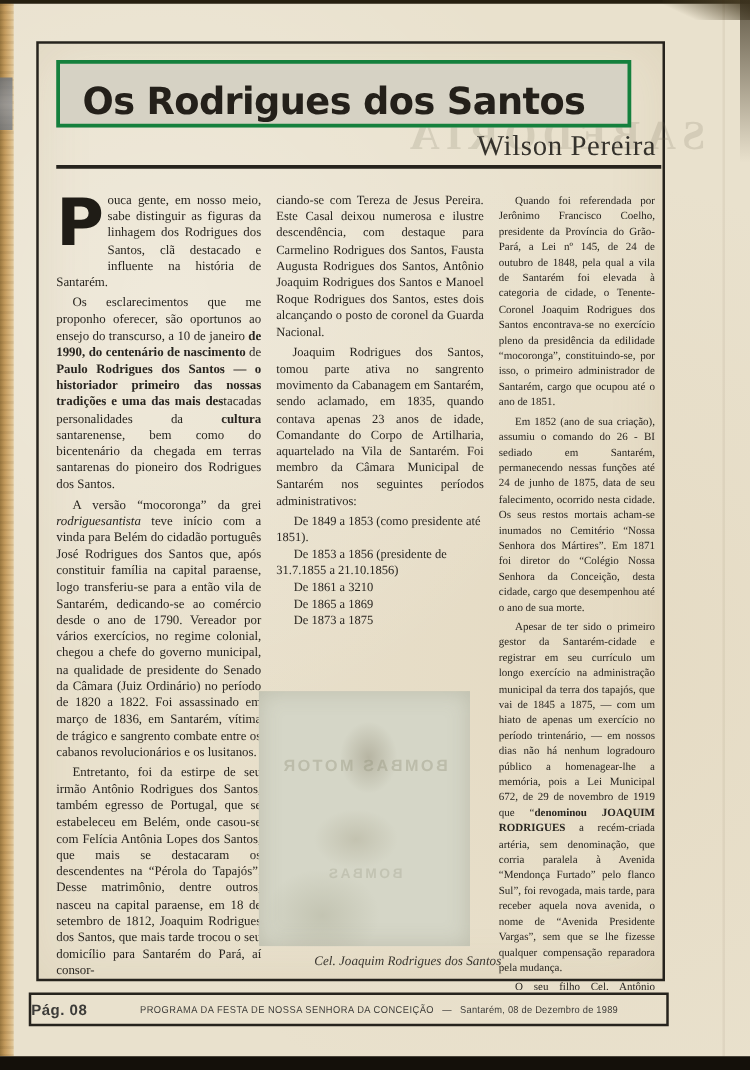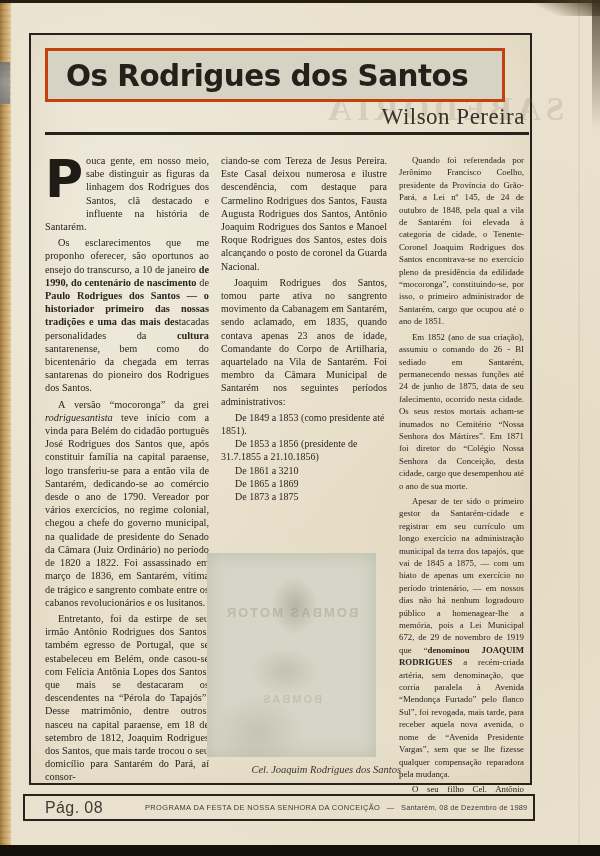--- a/index.html
+++ b/index.html
@@ -23,21 +23,21 @@
     background:linear-gradient(205deg,#4a3f26 0%,rgba(74,63,38,0) 75%);}
   .edge-right{position:absolute;top:0;right:0;width:8px;height:130px;
     background:linear-gradient(rgba(55,46,28,.75),rgba(55,46,28,0));}
   .crease-right{position:absolute;top:0;left:578px;width:2px;height:845px;background:rgba(60,45,20,.06);}
   .edge-bottom{position:absolute;left:0;top:845px;width:600px;height:11px;background:#14100a;}
 
   
   .frame{position:absolute;left:29px;top:33px;width:503px;height:752px;box-sizing:border-box;
     border:2px solid #26231d;box-shadow:inset 0 0 45px rgba(150,120,70,.12);}
   .title-box{position:absolute;left:14px;top:13px;width:460px;height:54px;box-sizing:border-box;
-    border:3px solid #c2410c;background:#d6d2c4;display:flex;align-items:center;padding-left:18px;}
+    border:3px solid #15803d;background:#d6d2c4;display:flex;align-items:flex-end;padding-left:18px;}
   .title{font-family:"DejaVu Sans",sans-serif;font-weight:bold;font-size:30px;
     letter-spacing:-.5px;color:#24201a;transform:scaleX(.98);transform-origin:0 50%;white-space:nowrap;}
   .ghost-masthead{position:absolute;left:292px;top:56px;z-index:0;white-space:nowrap;
     font-family:"Liberation Serif",serif;font-weight:bold;font-size:33px;letter-spacing:5px;
     color:rgba(118,110,86,.18);transform:scaleX(-1);filter:blur(.6px);}
   .author{position:absolute;left:14px;top:69px;width:484px;z-index:1;text-align:right;
     font-size:23px;line-height:26px;color:#35322c;letter-spacing:.5px;padding-right:4px;box-sizing:border-box;}
   .rule{position:absolute;left:14px;top:97px;width:484px;height:3px;background:#26231d;z-index:1;}
 
   
@@ -68,21 +68,21 @@
     color:rgba(148,148,124,.38);transform:scaleX(-1);filter:blur(.5px);white-space:nowrap;}
   .photo-ghost.g1{top:52px;font-size:13px;}
   .photo-ghost.g2{top:140px;font-size:11px;color:rgba(148,148,124,.28);}
   .caption{position:absolute;left:150px;top:728px;width:220px;z-index:3;text-align:right;
     font-style:italic;font-size:10.5px;line-height:13.5px;color:#3a362f;}
 
   
   .footer-box{position:absolute;left:23px;top:794px;width:512px;height:27px;box-sizing:border-box;
     border:2px solid #26231d;display:flex;align-items:center;white-space:nowrap;
     font-family:"Liberation Sans",sans-serif;color:#3c3b38;overflow:hidden;}
-  .footer-page{margin-left:20px;font-size:16px;font-weight:normal;letter-spacing:.4px;}
+  .footer-page{font-size:12px;font-weight:bold;letter-spacing:.4px;}
   .footer-center{margin-left:42px;font-size:8px;letter-spacing:.4px;transform:scaleX(.93);transform-origin:0 50%;}
   .footer-sep{margin:0 7px;font-size:8px;}
   .footer-date{font-size:8px;letter-spacing:.2px;}
 </style>
 </head>
 <body>
 
 <div class="page">
 
   <div class="spine">

